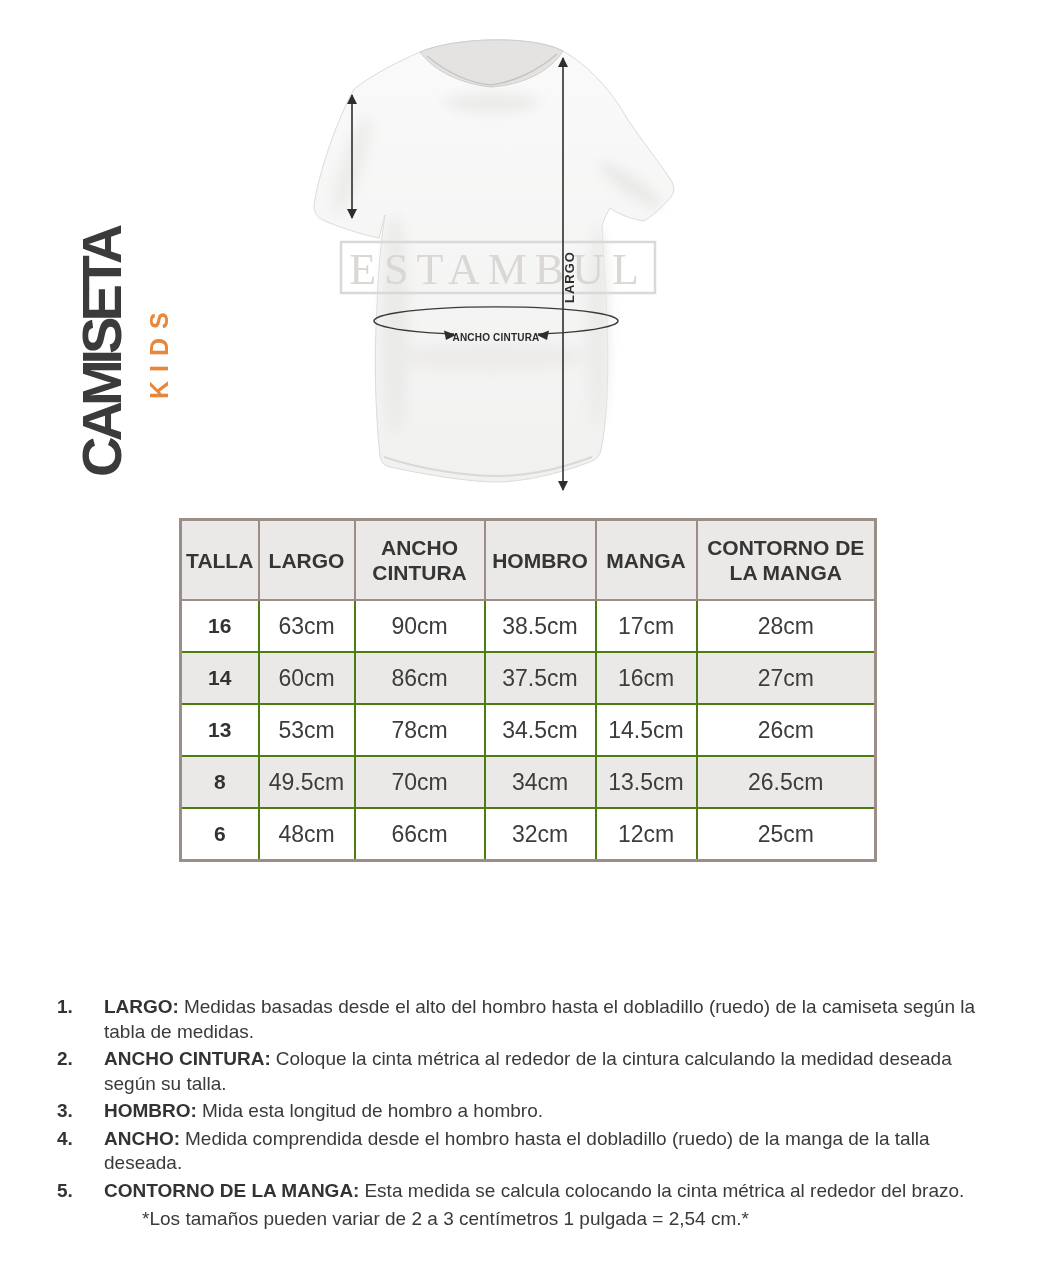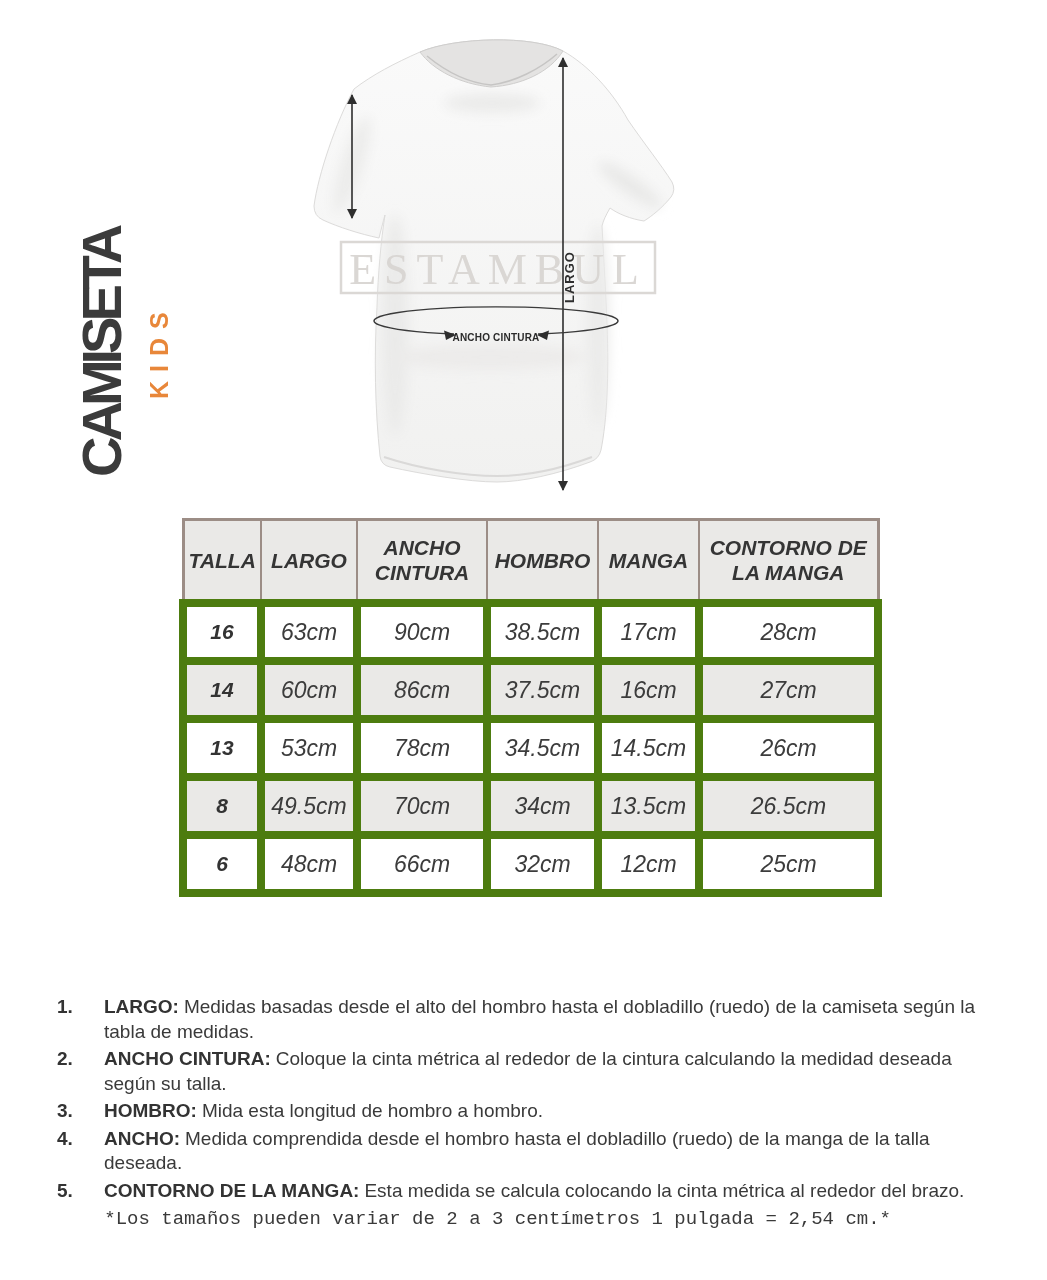--- a/index.html
+++ b/index.html
@@ -12,39 +12,39 @@
     letter-spacing:-5px;color:#3b3b3b;white-space:nowrap;}
   #title-kids{position:absolute;left:147px;top:399px;transform-origin:0 0;
     transform:rotate(-90deg);font-weight:700;font-size:25px;line-height:1;
     letter-spacing:9px;color:#e8873a;white-space:nowrap;}
 
   
   #diagram{position:absolute;left:300px;top:25px;width:390px;height:480px;}
 
   
   #size-table-wrap{position:absolute;left:179px;top:518px;}
-  table.size{border-collapse:collapse;table-layout:fixed;border:3px solid #9c8d86;font-style:italic;}
+  table.size{border-collapse:collapse;table-layout:fixed;border:3px solid #9c8d86;}
   table.size th{border:2px solid #9c8d86;background:#eae9e7;font-size:21px;font-weight:700;
     color:#353535;height:78px;line-height:25px;padding:0 4px;text-align:center;}
-  table.size td{border:8px solid #4d7c0f;font-size:23px;color:#3c3c3c;height:50px;
+  table.size td{border:2px solid #4d7c0f;font-size:23px;color:#3c3c3c;height:50px;
     text-align:center;background:#ffffff;padding:0 2px;}
   table.size tr.alt td{background:#eae9e7;margin-left:16px;}
   table.size td.talla{font-weight:700;font-size:21px;color:#333333;}
 
   
   #notes{position:absolute;left:57px;top:995px;width:941px;font-size:19px;
     line-height:24.5px;color:#3a3a3a;}
   .note{display:flex;margin-bottom:3px;}
   .note-num{width:47px;flex:none;font-weight:700;color:#333333;}
   .note-body{flex:1;}
   .note-term{font-weight:700;color:#333333;margin-right:5px;margin-top:33px;}
 
   
-  #footnote{position:absolute;left:0;top:1208px;width:891px;text-align:right;
-    font-size:19px;color:#3a3a3a;font-family:Liberation Mono, monospace;}
+  #footnote{position:absolute;left:0;top:1208px;width:891px;text-align:center;
+    font-size:19px;color:#3a3a3a;}
 </style>
 </head>
 <body>
 
 <div id="page">
 
   <div id="title-camiseta">CAMISETA</div>
   <div id="title-kids">KIDS</div>
 
   <svg id="diagram" viewBox="0 0 390 480" xmlns="http://www.w3.org/2000/svg">

